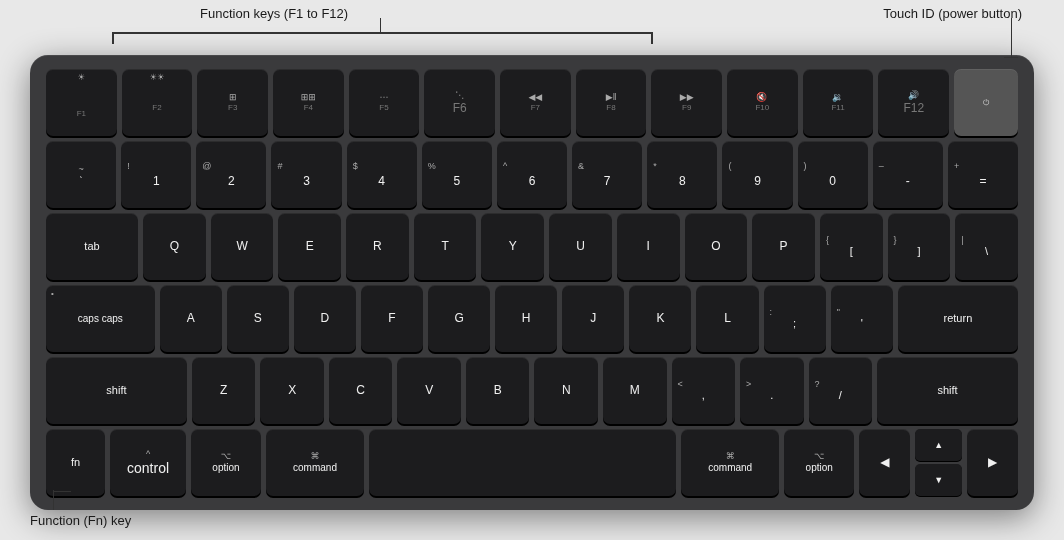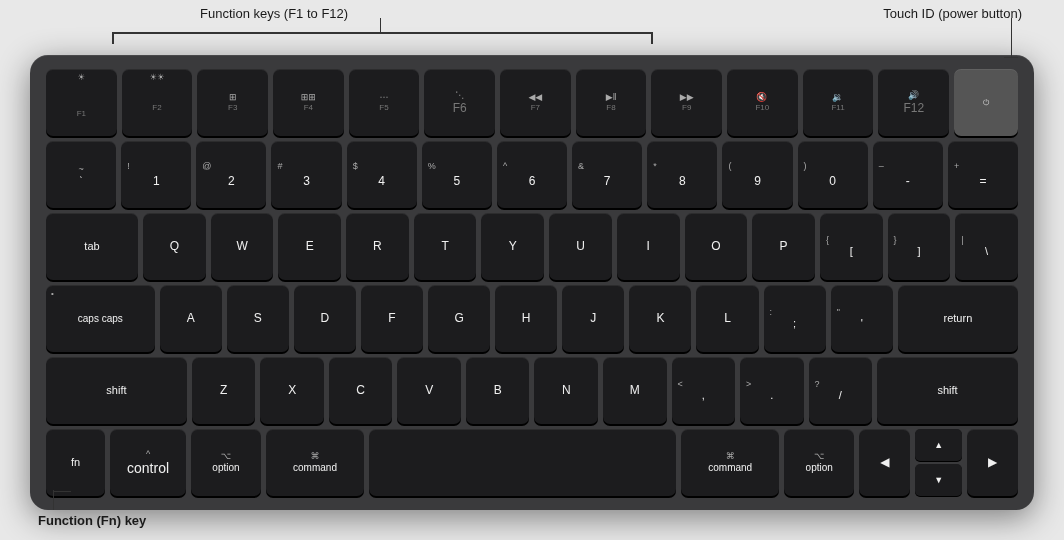--- a/index.html
+++ b/index.html
@@ -423,16 +423,16 @@
   <div style="position:absolute;top:32px;left:112px;width:1.5px;height:12px;background:#333;"></div>
   <div style="position:absolute;top:32px;left:112px;width:540px;height:1.5px;background:#333;"></div>
   <div style="position:absolute;top:32px;left:651px;width:1.5px;height:12px;background:#333;"></div>
 
   <div style="position:absolute;top:18px;left:380px;width:1px;height:14px;background:#333;"></div>
 
   <div class="label" style="top:6px; right:42px;">Touch ID (power button)</div>
   <div style="position:absolute;top:18px;right:52px;width:1px;height:40px;background:#333;"></div>
   <div style="position:absolute;top:57px;right:46px;width:14px;height:1px;background:#333;"></div>
 
-  <div class="label" style="bottom:12px; left:38px;font-weight:bold;">Function (Fn) key</div>
+  <div class="label" style="bottom:12px; left:30px;">Function (Fn) key</div>
   <div style="position:absolute;bottom:30px;left:53px;width:1px;height:20px;background:#333;"></div>
   <div style="position:absolute;bottom:48px;left:53px;width:18px;height:1px;background:#333;"></div>
 </div>
 
 </body></html>

